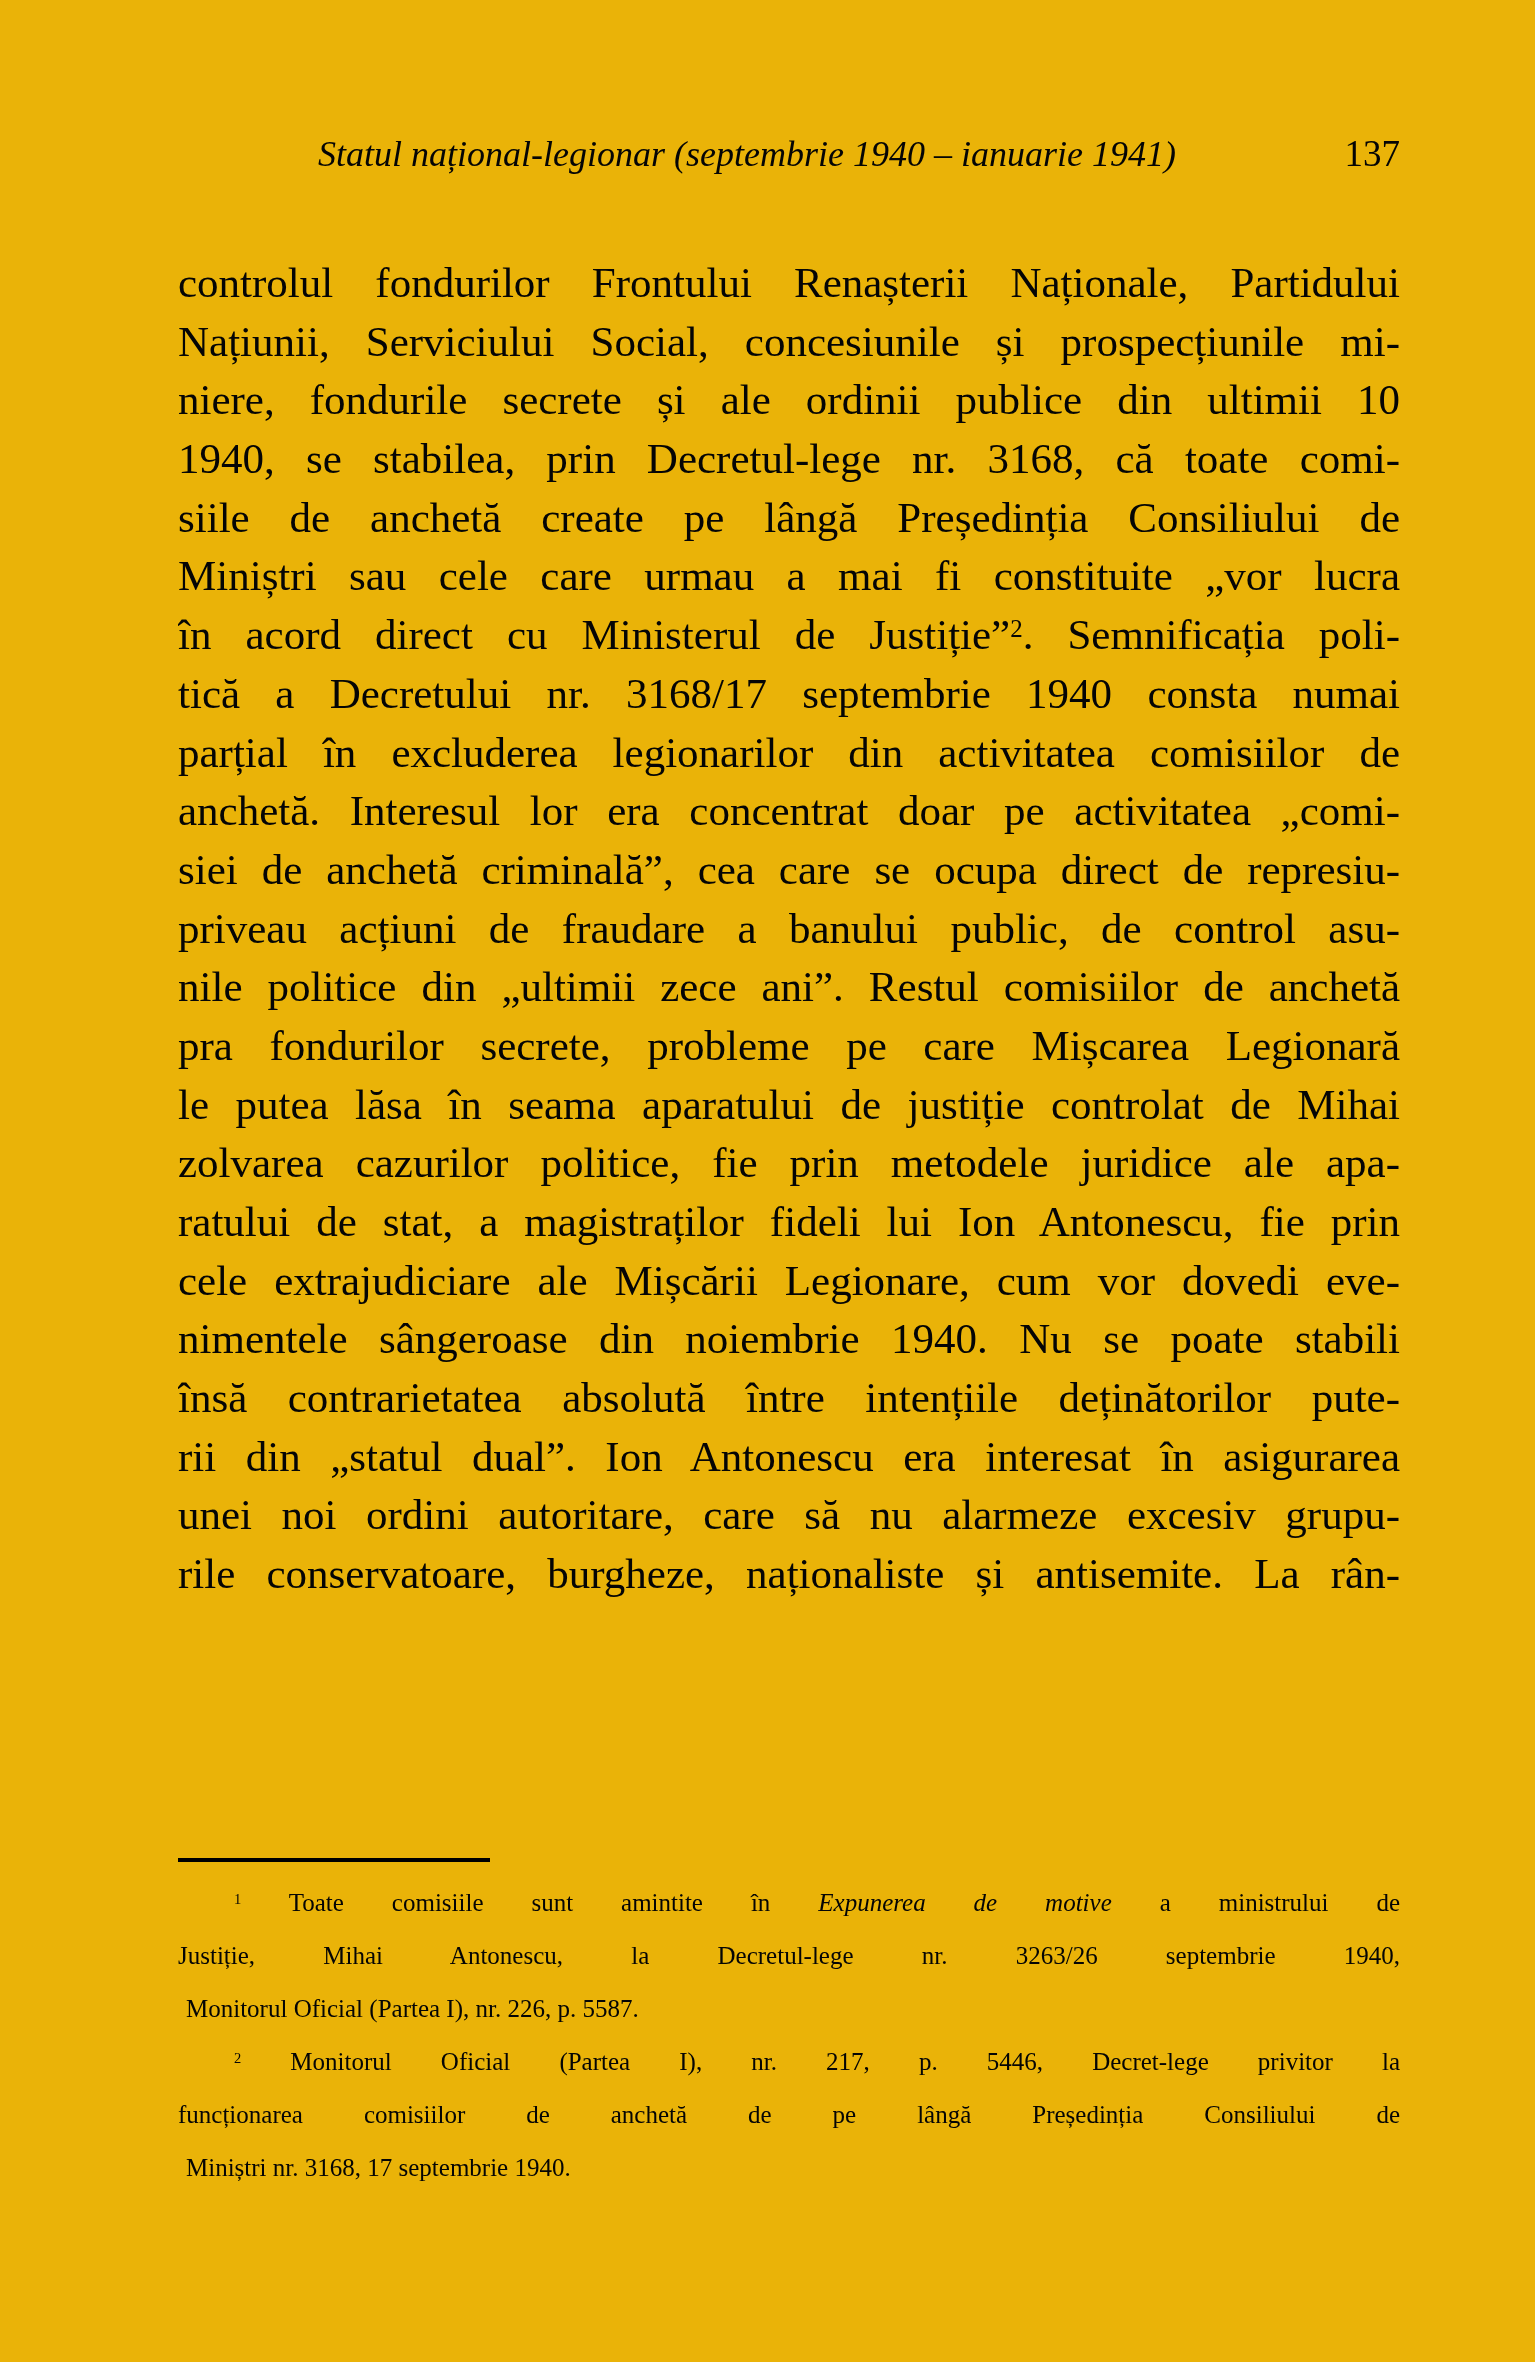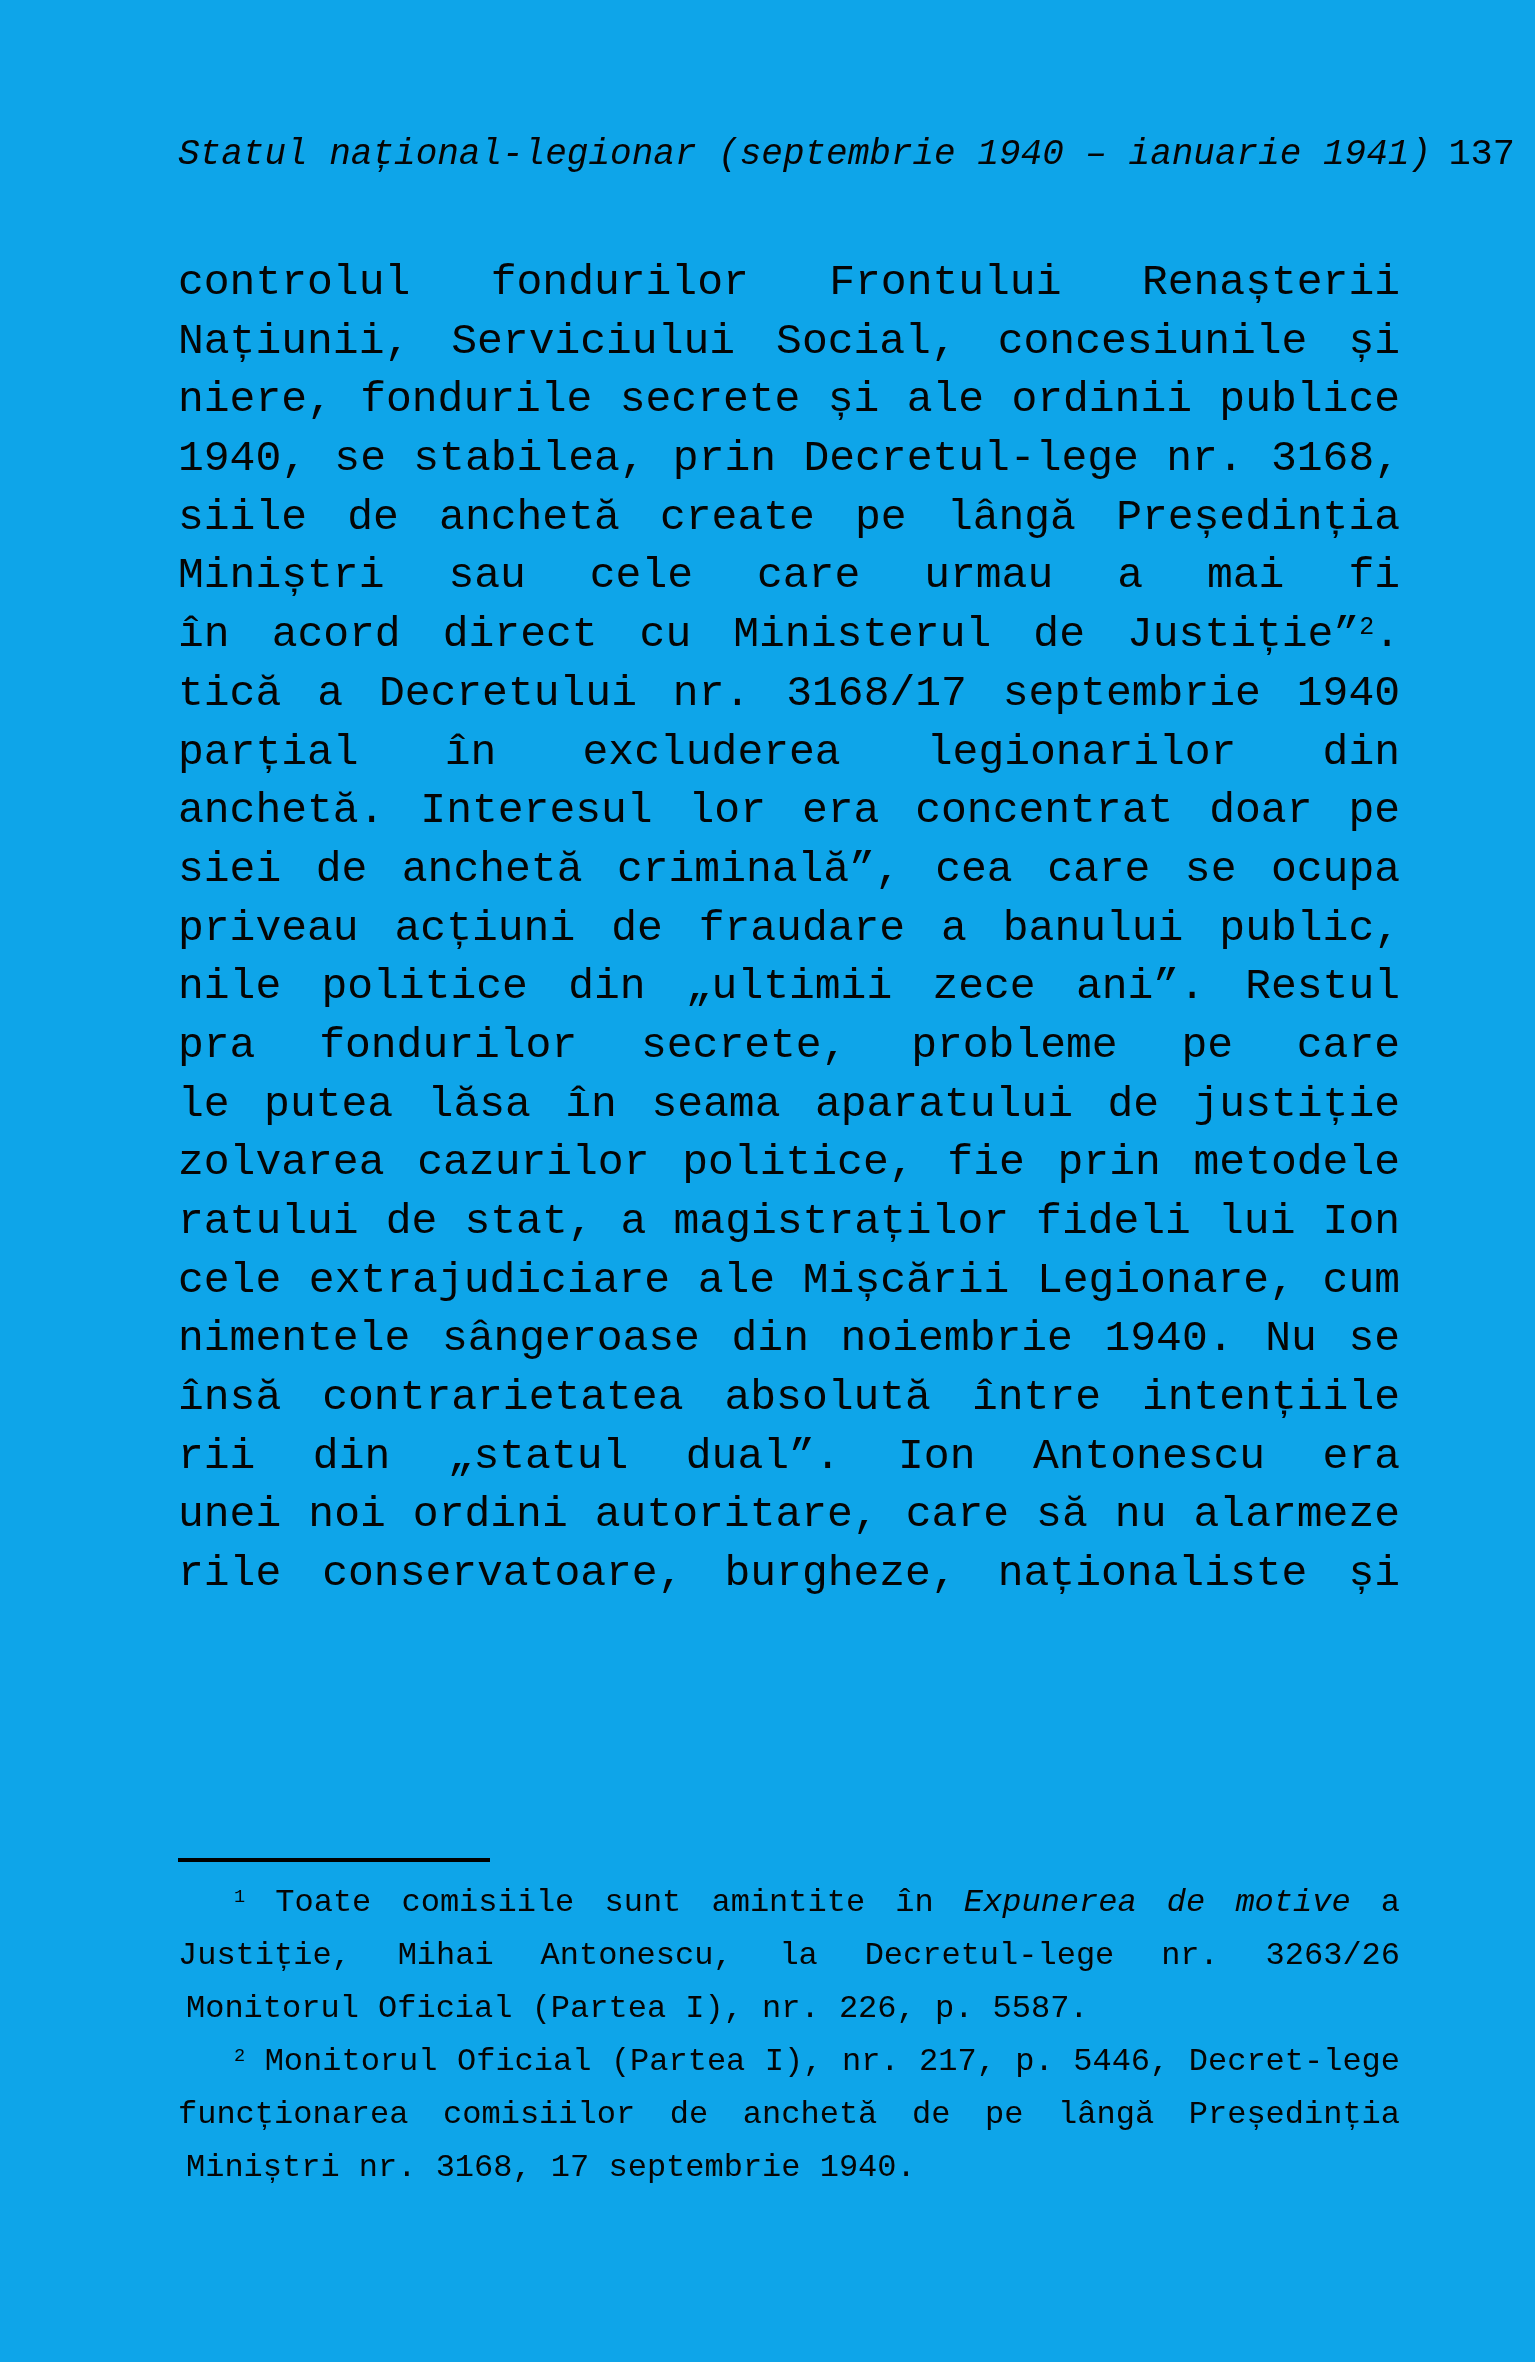--- a/index.html
+++ b/index.html
@@ -1,21 +1,21 @@
 <!DOCTYPE html>
 <html><head>
 <meta charset="utf-8">
 <style>
   html,body { margin:0; padding:0; background:#e8e8e8; }
   .page {
     position:relative;
     width:1535px; height:2362px;
-    background:#0ea5e9;
+    background:#eab308;
     color:#050505;
-    font-family:Liberation Mono, monospace;
+    font-family:Liberation Serif, serif;
     overflow:hidden;
   }
   .header {
     position:absolute; left:178px; top:128px; width:1222px;
     display:flex; align-items:baseline;
   }
   .header-title {
     flex:1; text-align:center;
     font-style:italic; font-size:36px; line-height:52px;
     white-space:nowrap;
@@ -32,21 +32,21 @@
     height:58.7px; line-height:58.7px;
     text-align:justify; text-align-last:justify;
     overflow:hidden;
   }
   .fnsep {
     position:absolute; left:178px; top:1858px;
     width:312px; height:4px; background:#000;
   }
   .footnotes {
     position:absolute; left:178px; top:1876px; width:1222px;
-    font-size:32px;
+    font-size:25px;
   }
   .fline {
     height:53px; line-height:53px;
     text-align:justify; text-align-last:justify;
     overflow:hidden;
   }
   .fline.short { text-align-last:auto;margin-left:8px; }
   .fline.indent { text-indent:56px; }
   .sup {
     font-size:0.58em; line-height:0;

